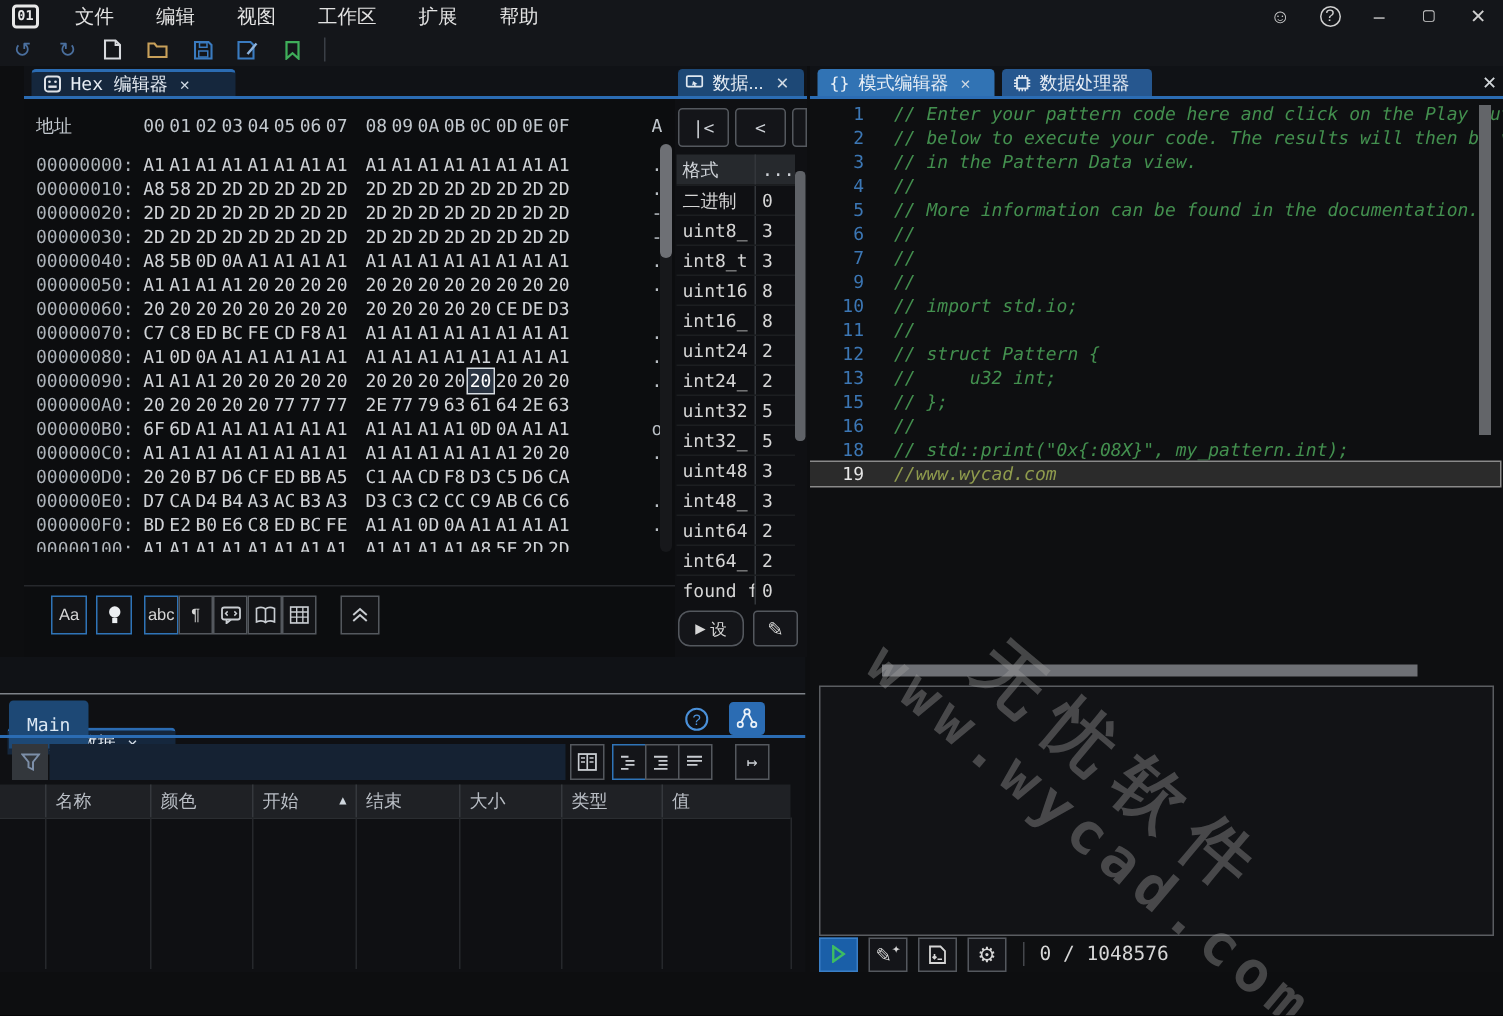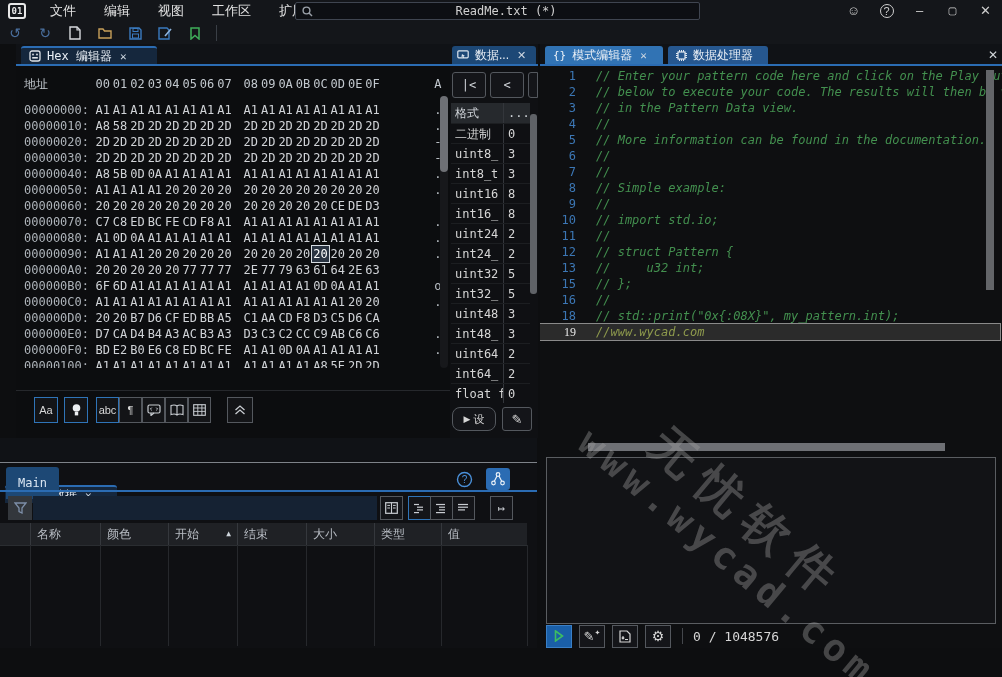--- a/index.html
+++ b/index.html
@@ -73,21 +73,21 @@
   #insp-edit { position:absolute; left:52px; top:363px; width:30px; height:24px; border:1px solid #54585e; border-radius:3px;
                background:#141519; display:flex; align-items:center; justify-content:center; color:#d6d6d6; }
 
   
   #pattern { position:absolute; left:540px; top:44px; width:462px; height:604px; background:#0e0f11; overflow:hidden; }
   #code { position:absolute; left:0; top:24px; width:462px; height:318px; overflow:hidden; }
   .codeline { height:16px; line-height:16px; font-size:12px; white-space:pre; }
   .lnum { display:inline-block; width:36px; text-align:right; color:#3c77b5; font-style:normal; }
   .ctext { margin-left:20px; color:#43904f; font-style:italic; }
   .codeline.active { background:#2b2b2b; outline:1px solid #8a8a8a; width:460px; }
-  .codeline.active .lnum { color:#e8e8e8;font-family:Liberation Serif, serif; }
+  .codeline.active .lnum { color:#e8e8e8; }
   .codeline.active .ctext { color:#8f9b4d; }
   #code-vthumb { position:absolute; left:446px; top:26px; width:8px; height:220px; background:#636569; }
   #hbar { position:absolute; left:48px; top:399px; width:357px; height:8px; background:#6e7075; }
   #console { position:absolute; left:6px; top:413px; width:450px; height:167px; border:1px solid #5a5d61; background:#121316; }
   #pbottom { position:absolute; left:0; top:580px; width:462px; height:24px; display:flex; align-items:center; }
   .pbtn { width:26px; height:23px; border:1px solid #54585e; background:#141519; display:flex; align-items:center;
           justify-content:center; margin-right:7px; color:#d6d6d6; }
   .pbtn.play { background:#1a5fa8; border-color:#3a7fc6; margin-left:6px; }
   .psep { width:1px; height:16px; background:#44474c; margin:0 10px 0 4px; }
   #counter { color:#d6d6d6; font-size:13px; }
@@ -132,29 +132,20 @@
   <div class="titlebar">
     <div class="logo">01</div>
     <nav id="menubar" style="display:flex;">
         <div class="menu-item">文件</div>
         <div class="menu-item">编辑</div>
         <div class="menu-item">视图</div>
         <div class="menu-item">工作区</div>
         <div class="menu-item">扩展</div>
         <div class="menu-item">帮助</div>
       </nav>
-    <div class="searchbox mono">
-      <span class="mag">
-        <svg width="11" height="11" viewBox="0 0 11 11">
-            <circle cx="4.5" cy="4.5" r="3.4" fill="none" stroke="#9aa0a8" stroke-width="1.4"></circle>
-            <line x1="7" y1="7" x2="10" y2="10" stroke="#9aa0a8" stroke-width="1.4"></line>
-          </svg>
-      </span>
-      <span class="val">ReadMe.txt (*)</span>
-    </div>
     <div class="title-icons">
       <div class="ticon">☺</div>
       <div class="ticon" style="font-size:11px;"><span style="border:1px solid #cfcfcf;border-radius:50%;width:14px;height:14px;display:inline-block;line-height:13px;">?</span></div>
       <div class="ticon">–</div>
       <div class="ticon" style="font-size:10px;">▢</div>
       <div class="ticon">✕</div>
     </div>
   </div>
 
   <div class="toolbar">
@@ -341,21 +332,21 @@
           </div>
           <div class="insp-row">
             <span class="insp-c1">uint64</span>
             <span class="insp-c2">2</span>
           </div>
           <div class="insp-row">
             <span class="insp-c1">int64_</span>
             <span class="insp-c2">2</span>
           </div>
           <div class="insp-row">
-            <span class="insp-c1">float f</span>
+            <span class="insp-c1">found f</span>
             <span class="insp-c2">0</span>
           </div>
         </div>
     </div>
     <div id="insp-vthumb"></div>
 
     <div id="insp-run">
       <span style="color:#d6d6d6;font-size:9px;">▶</span>
       <span>设</span>
     </div>
@@ -382,21 +373,20 @@
     <div class="blueline" style="left:0;top:20px;width:462px;"></div>
 
     <div id="code" class="mono">
         <div class="codeline"><span class="lnum">1</span><span class="ctext">// Enter your pattern code here and click on the Play butt</span></div>
         <div class="codeline"><span class="lnum">2</span><span class="ctext">// below to execute your code. The results will then be vi</span></div>
         <div class="codeline"><span class="lnum">3</span><span class="ctext">// in the Pattern Data view.</span></div>
         <div class="codeline"><span class="lnum">4</span><span class="ctext">//</span></div>
         <div class="codeline"><span class="lnum">5</span><span class="ctext">// More information can be found in the documentation.</span></div>
         <div class="codeline"><span class="lnum">6</span><span class="ctext">//</span></div>
         <div class="codeline"><span class="lnum">7</span><span class="ctext">//</span></div>
-        <div class="codeline"><span class="lnum">8</span><span class="ctext">// Simple example:</span></div>
         <div class="codeline"><span class="lnum">9</span><span class="ctext">//</span></div>
         <div class="codeline"><span class="lnum">10</span><span class="ctext">// import std.io;</span></div>
         <div class="codeline"><span class="lnum">11</span><span class="ctext">//</span></div>
         <div class="codeline"><span class="lnum">12</span><span class="ctext">// struct Pattern {</span></div>
         <div class="codeline"><span class="lnum">13</span><span class="ctext">//     u32 int;</span></div>
         <div class="codeline"><span class="lnum">15</span><span class="ctext">// };</span></div>
         <div class="codeline"><span class="lnum">16</span><span class="ctext">//</span></div>
         <div class="codeline"><span class="lnum">18</span><span class="ctext">// std::print("0x{:08X}", my_pattern.int);</span></div>
         <div class="codeline active"><span class="lnum">19</span><span class="ctext">//www.wycad.com</span></div>
       </div>

